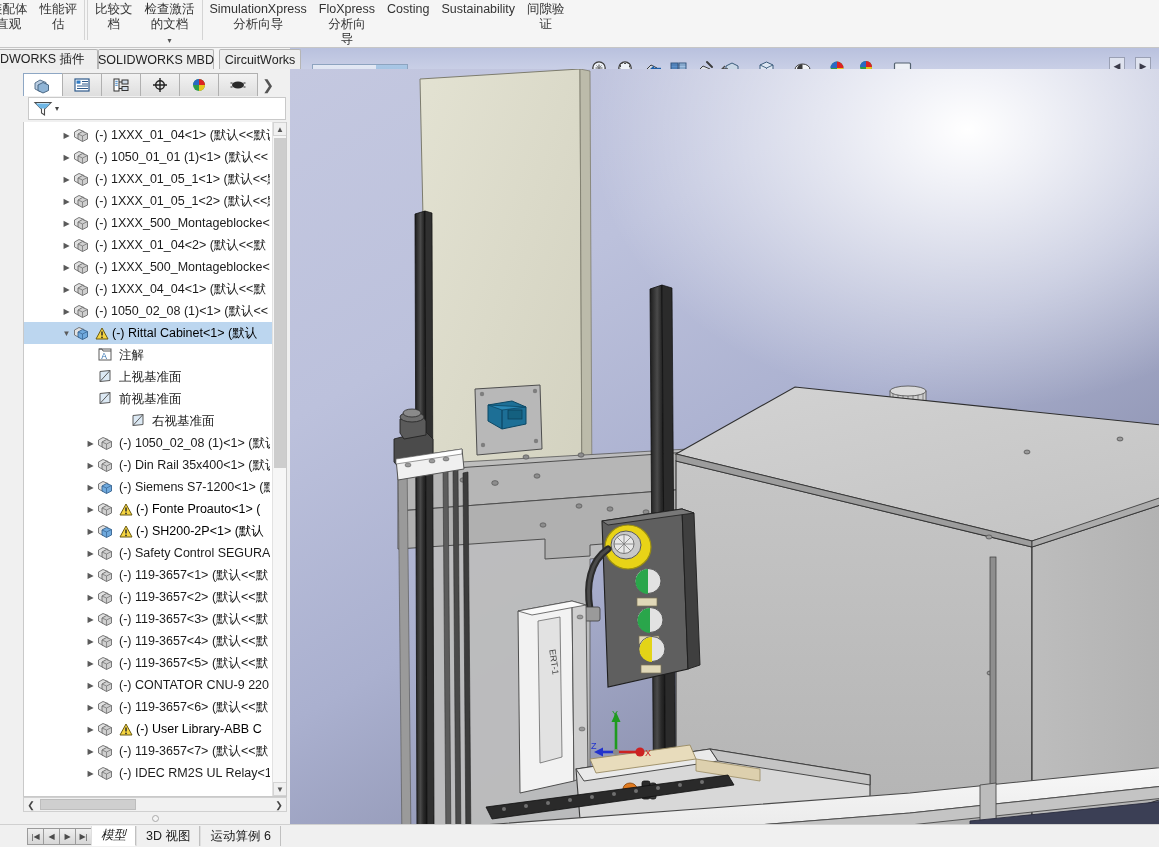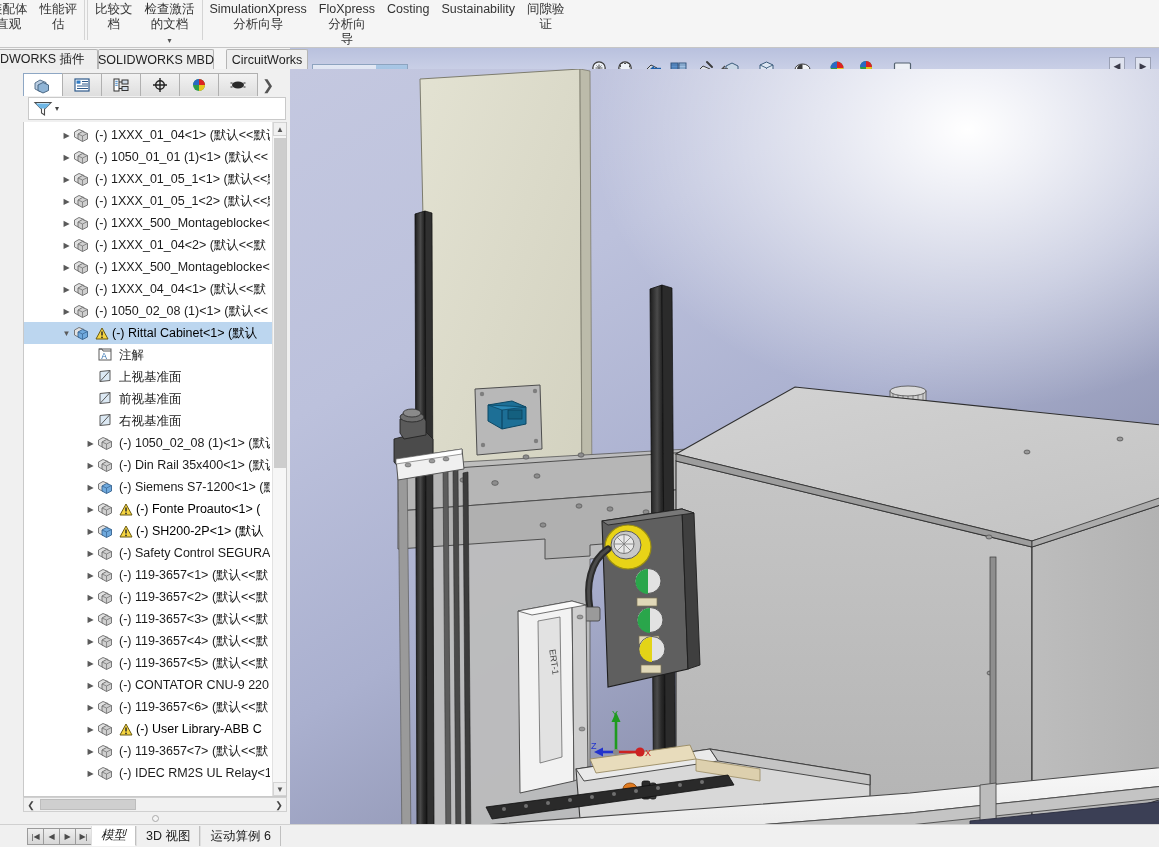--- a/index.html
+++ b/index.html
@@ -251,21 +251,21 @@
           </div>
         </div>
       </div>
   </div>
 
   <div class="tabstrip">
     <div class="bg-left"></div>
     <div class="bg-right"></div>
     <div class="rib-tab" style="left:-42px;width:140px;">SOLIDWORKS 插件</div>
     <div class="rib-tab" style="left:98px;width:116px;">SOLIDWORKS MBD</div>
-    <div class="rib-tab" style="left:226px;width:82px;">CircuitWorks</div>
+    <div class="rib-tab" style="left:219px;width:82px;">CircuitWorks</div>
   </div>
 
   <div class="vp-toolbar">
 
     <svg class="tb-ico" style="left:300px" viewBox="0 0 21 21">
       <circle cx="9" cy="9" r="6.2" fill="#eef2f7" stroke="#3a3a3a" stroke-width="1.3"></circle>
       <path d="M13.5 13.5 L19 19" stroke="#3a3a3a" stroke-width="2.2" stroke-linecap="round"></path>
       <path d="M9 5.5v7M5.5 9h7" stroke="#5a5a5a" stroke-width="1.1"></path>
       <path d="M6.5 6.5l1.2 1.2M11.5 6.5l-1.2 1.2M6.5 11.5l1.2-1.2M11.5 11.5l-1.2-1.2" stroke="#666" stroke-width="1"></path>
     </svg>
@@ -589,21 +589,21 @@
         <div class="row" style="padding-left: 60px;">
           <span class="arrow"></span>
           <span class="ico">
             <svg class="g-plane" viewBox="0 0 16 15">
               <path d="M3 2.5 L13 1.5 L13 11.5 L3 12.5 Z" fill="#dce9f4" stroke="#5a5a5a" stroke-width="1"></path>
               <path d="M3 12.5 L13 1.5" stroke="#5a5a5a" stroke-width="1"></path>
             </svg>
           </span>
           <span class="lbl">前视基准面</span>
         </div>
-        <div class="row" style="padding-left: 60px;">
+        <div class="row" style="padding-left: 60px; margin-left: 33px;">
           <span class="arrow"></span>
           <span class="ico">
             <svg class="g-plane" viewBox="0 0 16 15">
               <path d="M3 2.5 L13 1.5 L13 11.5 L3 12.5 Z" fill="#dce9f4" stroke="#5a5a5a" stroke-width="1"></path>
               <path d="M3 12.5 L13 1.5" stroke="#5a5a5a" stroke-width="1"></path>
             </svg>
           </span>
           <span class="lbl">右视基准面</span>
         </div>
         <div class="row" style="padding-left: 60px;">

